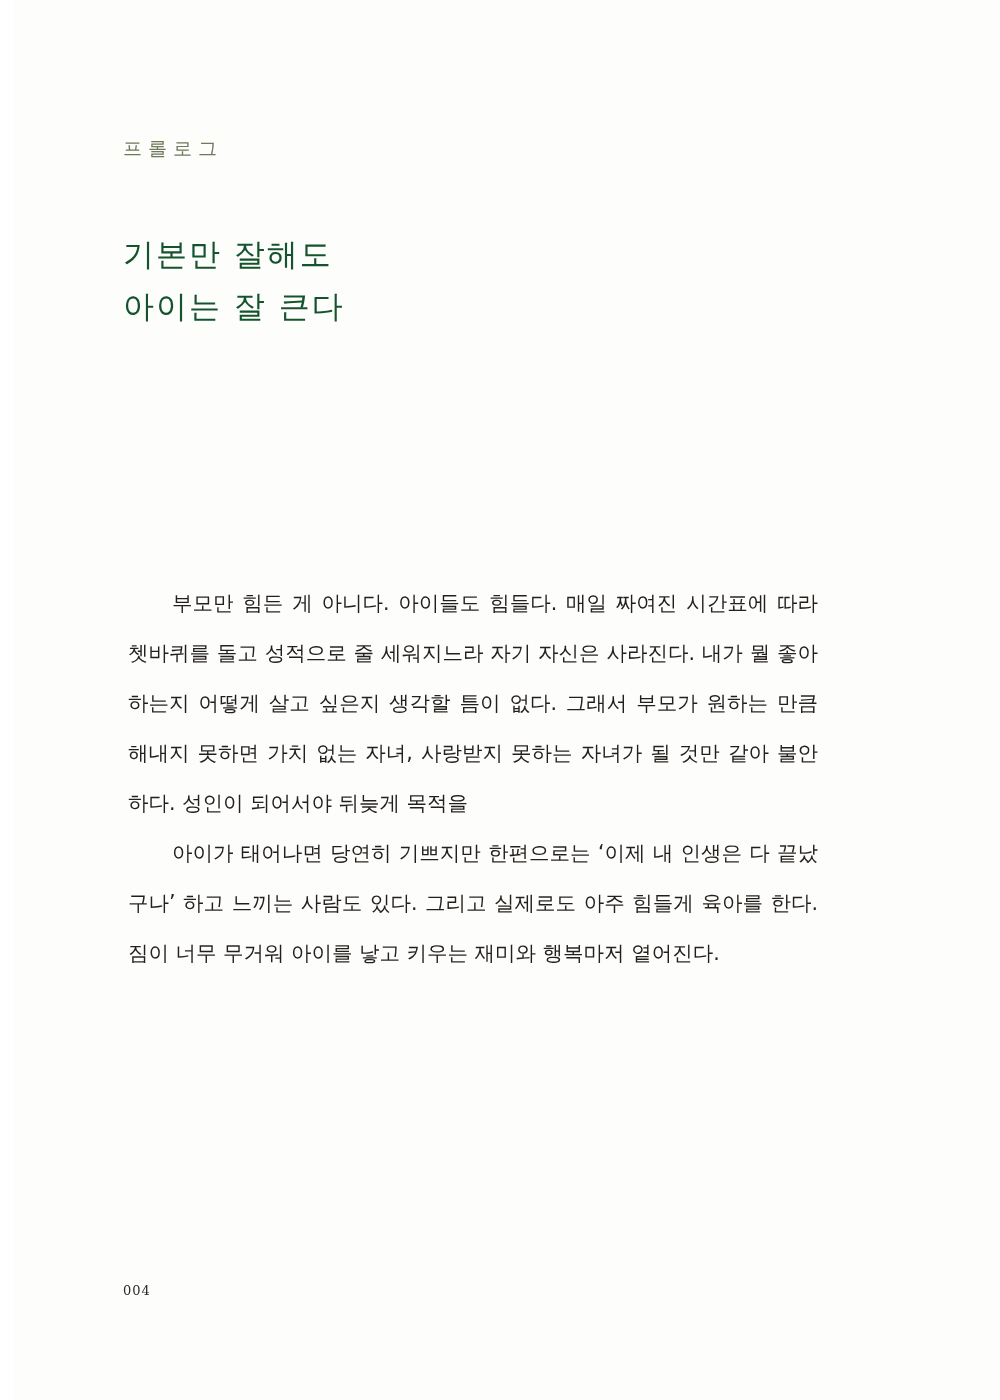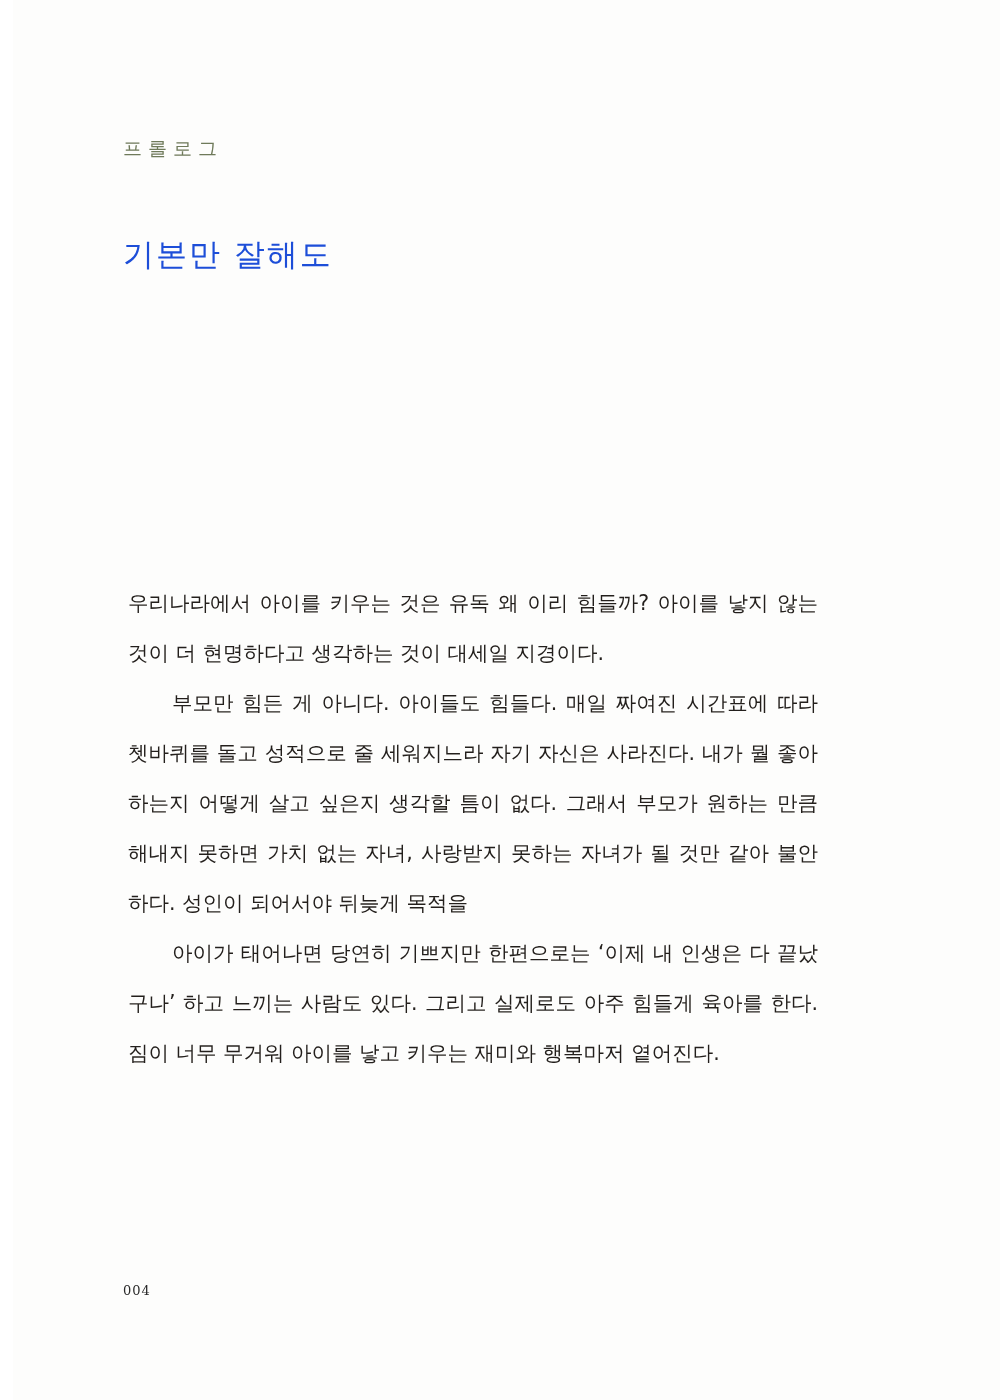--- a/index.html
+++ b/index.html
@@ -46,21 +46,21 @@
 
   .chapter-title {
     position: absolute;
     top: 228px;
     left: 0;
     width: 620px;
     font-family: "DejaVu Sans", sans-serif;
     font-size: 31px;
     line-height: 52px;
     letter-spacing: 2px;
-    color: #1d4ed8;
+    color: #14532d;
     font-weight: 400;
   }
   .chapter-title .line {
     display: block;
     white-space: pre;
   }
 
   .body-text {
     position: absolute;
     top: 578px;
@@ -95,24 +95,24 @@
 </head>
 <body>
 
 <div class="page">
   <div class="content">
 
     <div class="kicker">프롤로그</div>
 
     <div class="chapter-title">
       <span class="line">기본만 잘해도</span>
+      <span class="line">아이는 잘 큰다</span>
     </div>
 
     <div class="body-text">
-      <p>우리나라에서 아이를 키우는 것은 유독 왜 이리 힘들까? 아이를 낳지 않는 것이 더 현명하다고 생각하는 것이 대세일 지경이다.</p>
       <p class="indent">부모만 힘든 게 아니다. 아이들도 힘들다. 매일 짜여진 시간표에 따라 쳇바퀴를 돌고 성적으로 줄 세워지느라 자기 자신은 사라진다. 내가 뭘 좋아하는지 어떻게 살고 싶은지 생각할 틈이 없다. 그래서 부모가 원하는 만큼 해내지 못하면 가치 없는 자녀, 사랑받지 못하는 자녀가 될 것만 같아 불안하다. 성인이 되어서야 뒤늦게 목적을</p>
       <p class="indent">아이가 태어나면 당연히 기쁘지만 한편으로는 ‘이제 내 인생은 다 끝났구나’ 하고 느끼는 사람도 있다. 그리고 실제로도 아주 힘들게 육아를 한다. 짐이 너무 무거워 아이를 낳고 키우는 재미와 행복마저 옅어진다.</p>
     </div>
 
   </div>
 
   <div class="folio">004</div>
 </div>
 
 </body></html>

